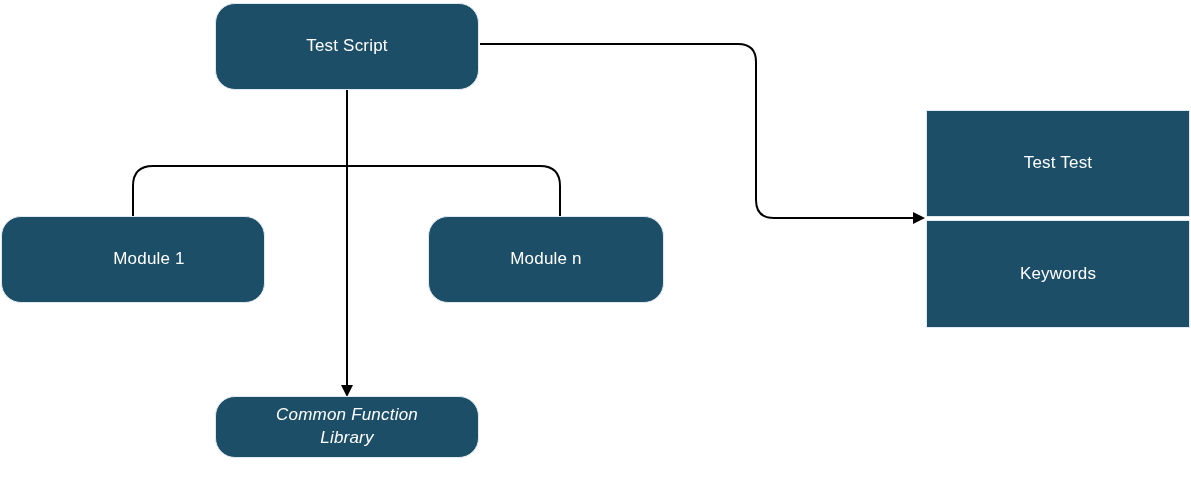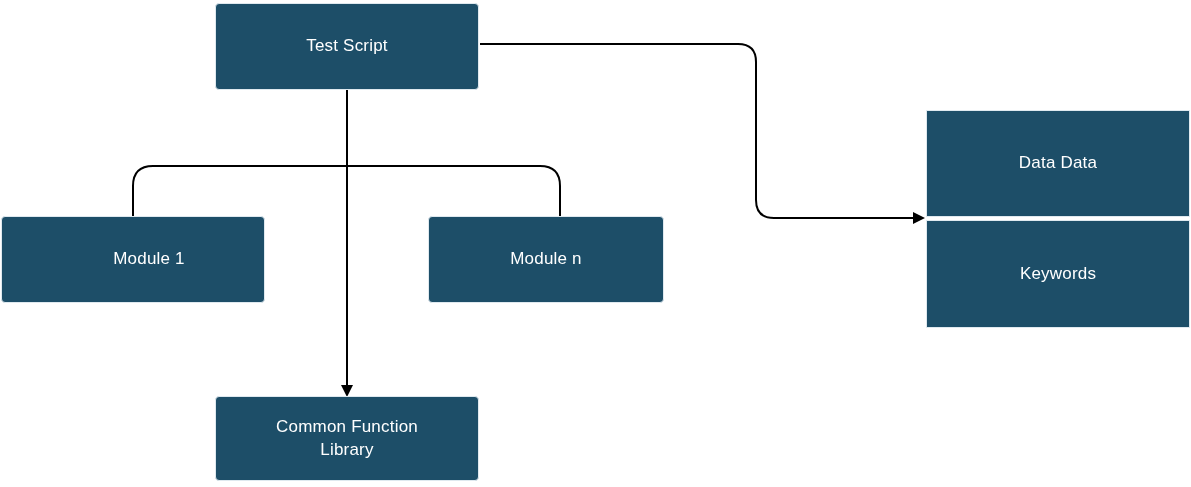--- a/index.html
+++ b/index.html
@@ -25,35 +25,35 @@
     justify-content: center;
     text-align: center;
     color: #ffffff;
     font-size: 17px;
     line-height: 1.33;
     letter-spacing: 0.2px;
     background: #1d4e68;
     border: 1px solid #dfe9ef;
   }
   .node.rounded {
-    border-radius: 4px;
+    border-radius: 20px;
   }
   .node.sharp {
     border-radius: 0;
   }
   .node-label {
     display: block;
     padding: 0 8px;
     white-space: pre-line;
   }
   
   #node-test-script   { left: 215px; top: 3px;   width: 264px; height: 87px; }
   #node-module-1      { left: 1px;   top: 216px; width: 264px; height: 87px; padding-left: 32px; }
   #node-module-n      { left: 428px; top: 216px; width: 236px; height: 87px; }
-  #node-common-lib    { left: 215px; top: 396px; width: 264px; height: 85px; }
+  #node-common-lib    { left: 215px; top: 396px; width: 264px; height: 62px; font-style: italic; }
   #node-test-data     { left: 926px; top: 110px; width: 264px; height: 107px; }
   #node-keywords      { left: 926px; top: 220px; width: 264px; height: 108px; align-items: center; }
 
   #edges {
     position: absolute;
     left: 0;
     top: 0;
     width: 1191px;
     height: 487px;
     pointer-events: none;
@@ -98,20 +98,20 @@
   <div class="node rounded" id="node-module-n">
     <span class="node-label">Module n</span>
   </div>
 
   <div class="node rounded" id="node-common-lib">
     <span class="node-label">Common Function
 Library</span>
   </div>
 
   <div class="node sharp" id="node-test-data">
-    <span class="node-label">Data Data</span>
+    <span class="node-label">Test Test</span>
   </div>
 
   <div class="node sharp" id="node-keywords">
     <span class="node-label">Keywords</span>
   </div>
 
 </div>
 
 </body></html>

